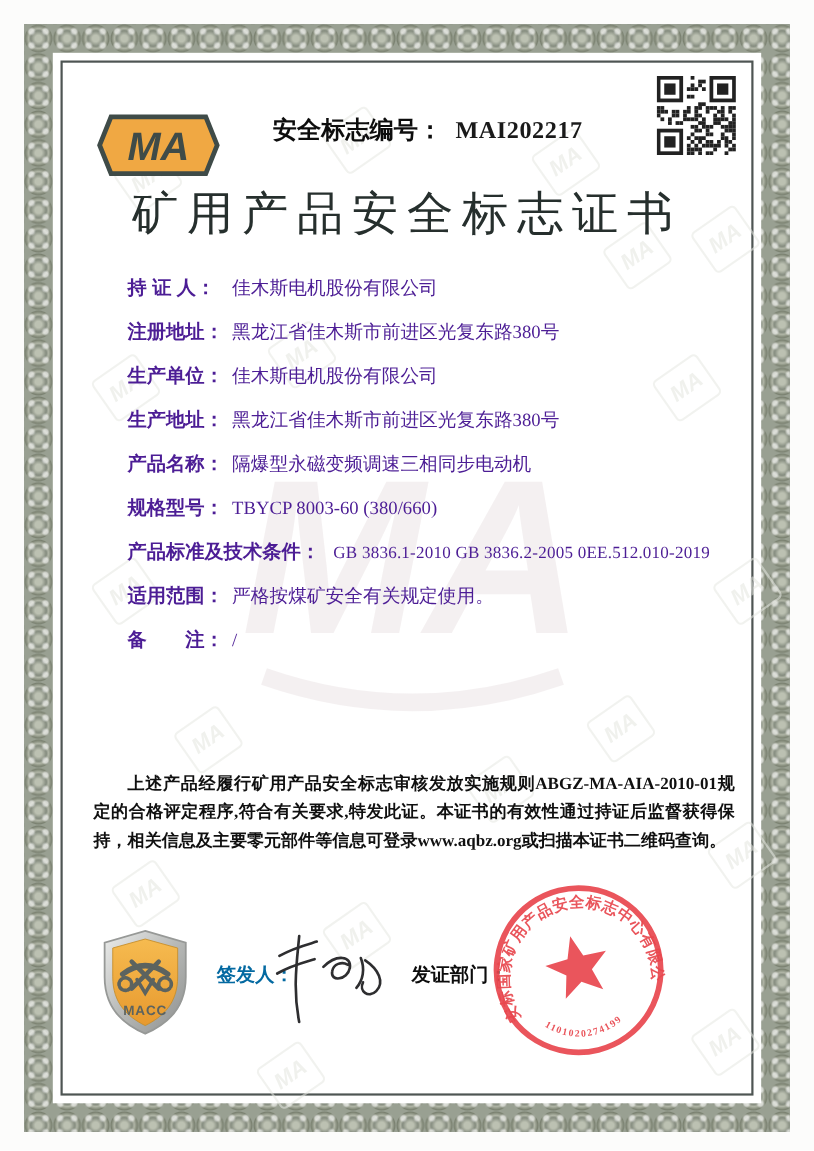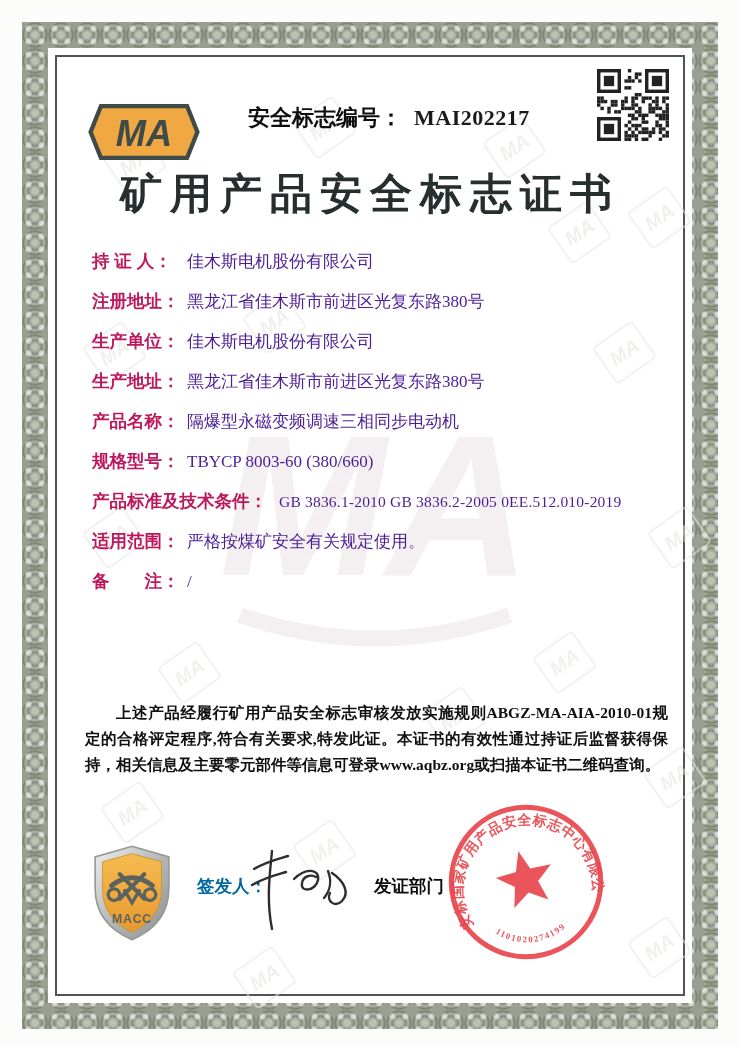--- a/index.html
+++ b/index.html
@@ -22,25 +22,25 @@
       transform:rotate(-35deg);opacity:.55;}
   .big-wm{position:absolute;left:205px;top:400px;z-index:1;opacity:.14;}
   
   .content{position:absolute;inset:0;z-index:2;}
   .ma-logo{position:absolute;left:88px;top:99px;}
   .cert-no{position:absolute;left:248px;top:103px;font-size:22px;}
   .cert-no .lbl{font-family:"Liberation Sans",sans-serif;font-weight:bold;color:#0d0d0d;}
   .cert-no .val{margin-left:12px;font-weight:bold;letter-spacing:.5px;}
   .qr{position:absolute;left:597px;top:69px;width:72px;height:72px;}
   .title{position:absolute;left:0;right:0;top:166px;margin:0;text-align:center;
-         font-size:42px;font-weight:bold;letter-spacing:8px;color:#262f2d;}
+         font-size:42px;font-weight:normal;letter-spacing:8px;color:#262f2d;}
   .fields{position:absolute;left:92px;top:250px;right:68px;}
   .frow{height:40px;line-height:22px;white-space:nowrap;}
   .flabel{display:inline-block;min-width:95px;font-family:"Liberation Sans",sans-serif;
-          font-weight:bold;font-size:17.5px;color:#be185d;}
+          font-weight:bold;font-size:17.5px;color:#4c1d95;margin-left:24px;}
   .fvalue{font-size:17px;color:#4c1d95;}
   .frow-std .fvalue{margin-left:0;}
   .frow-long .flabel{min-width:0;margin-right:12px;}
   .frow-long .fvalue{font-size:15.5px;letter-spacing:.2px;}
   .dates .fvalue.issue{display:inline-block;width:166px;}
   .dates .fvalue.expiry{margin-left:14px;}
   .statement{position:absolute;left:85px;right:72px;top:700px;margin:0;
              font-size:15.5px;line-height:26px;font-weight:600;color:#101010;
              text-align:justify;text-indent:2em;}
   .shield{position:absolute;left:84px;top:843px;}

